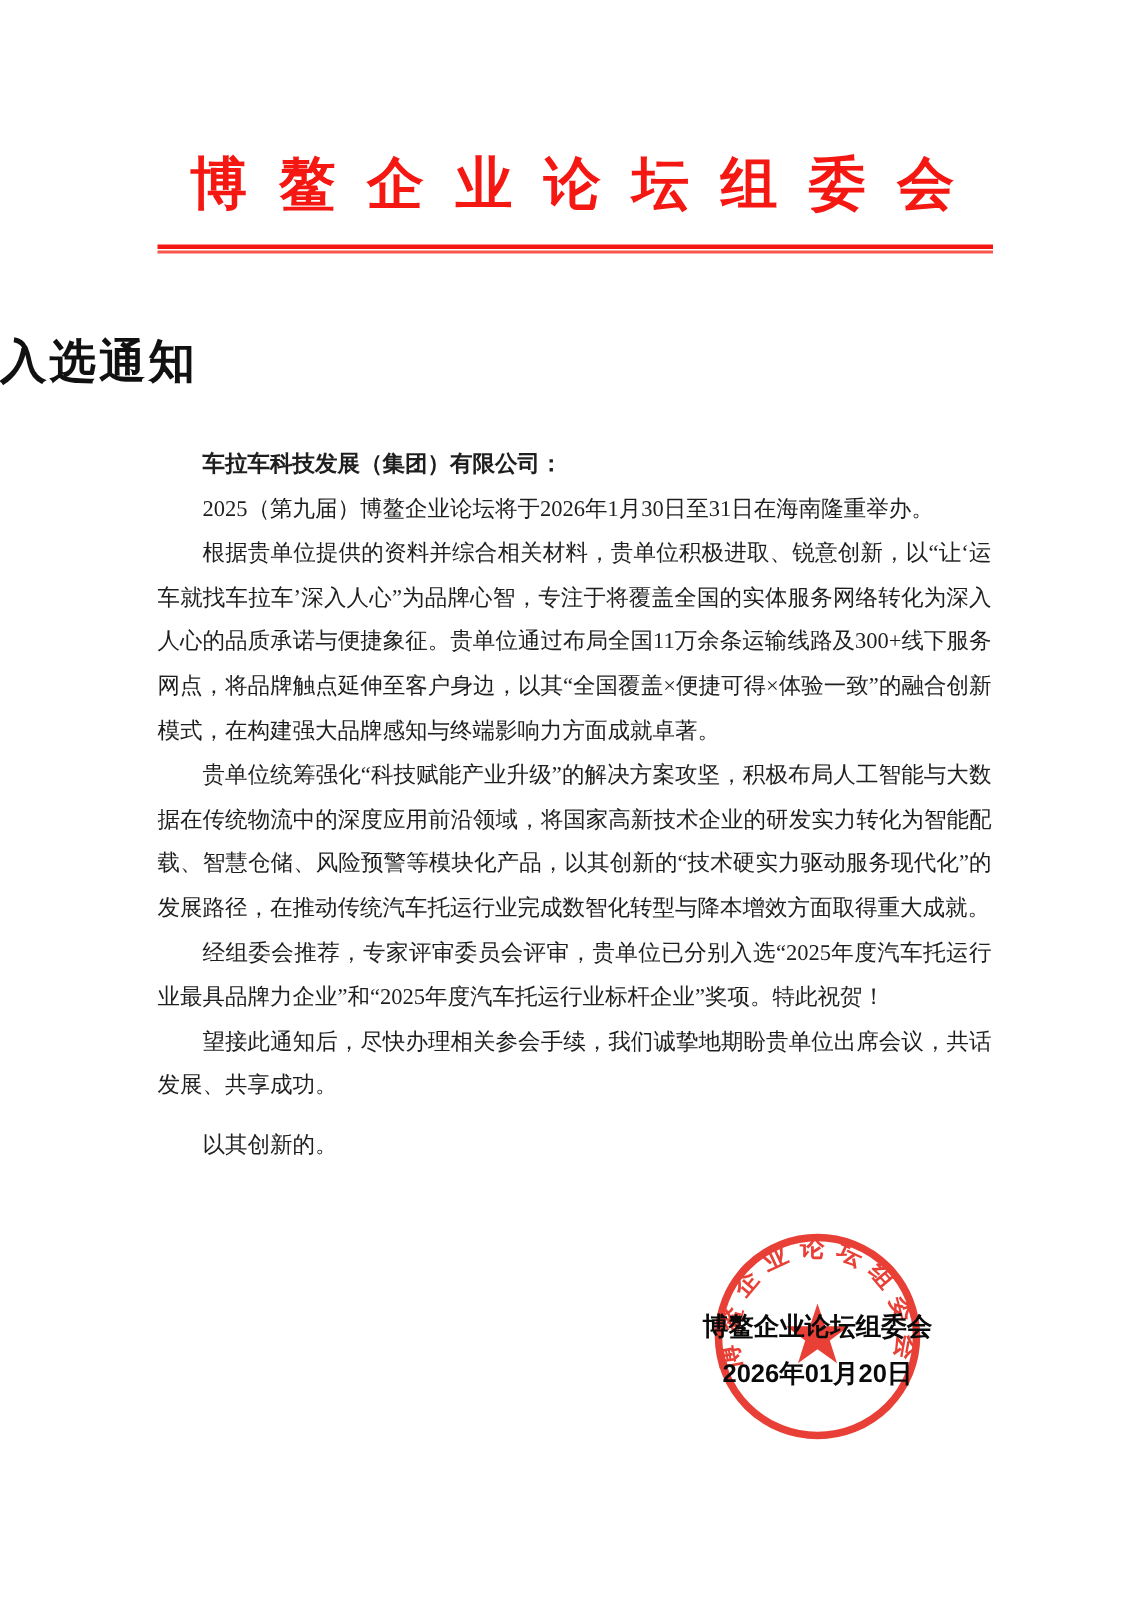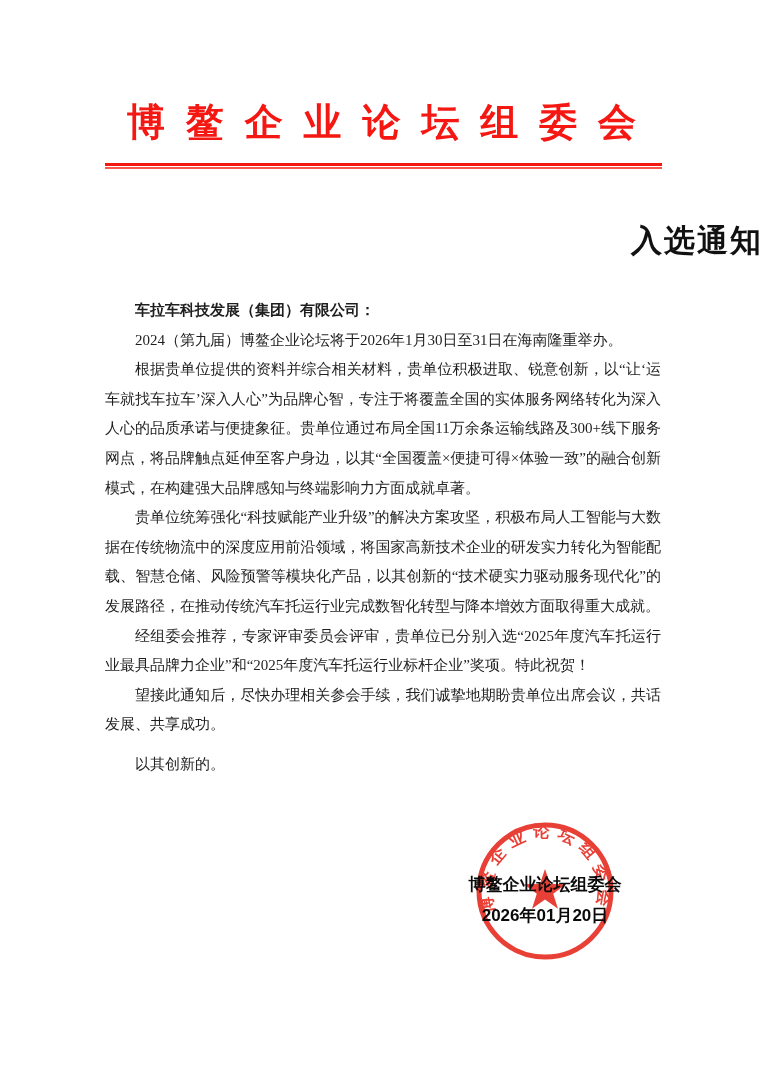--- a/index.html
+++ b/index.html
@@ -24,21 +24,21 @@
   }
   .red-rule{
     position:absolute;left:105px;top:163px;width:557px;height:8px;
   }
   .red-rule .bar-thick{height:3px;background:#f41712;}
   .red-rule .bar-gap{height:1px;background:#ffffff;}
   .red-rule .bar-thin{height:2px;background:#f9564e;}
   
   .notice-title{
     position:absolute;top:220px;left:0;right:0;
-    text-align:right;
+    text-align:left;
     font-family:"Liberation Sans","DejaVu Sans",sans-serif;
     font-weight:bold;
     font-size:31px;
     color:#111111;
     letter-spacing:2px;
   }
   
   .body-text{
     position:absolute;top:296px;left:105px;width:556px;
     font-size:15px;
@@ -77,21 +77,21 @@
   <div class="red-rule">
     <div class="bar-thick"></div>
     <div class="bar-gap"></div>
     <div class="bar-thin"></div>
   </div>
 
   <div class="notice-title">入选通知</div>
 
   <div class="body-text">
     <p class="recipient">车拉车科技发展（集团）有限公司：</p>
-    <p>2024（第九届）博鳌企业论坛将于2026年1月30日至31日在海南隆重举办。</p>
+    <p>2025（第九届）博鳌企业论坛将于2026年1月30日至31日在海南隆重举办。</p>
     <p>根据贵单位提供的资料并综合相关材料，贵单位积极进取、锐意创新，以“让‘运车就找车拉车’深入人心”为品牌心智，专注于将覆盖全国的实体服务网络转化为深入人心的品质承诺与便捷象征。贵单位通过布局全国11万余条运输线路及300+线下服务网点，将品牌触点延伸至客户身边，以其“全国覆盖×便捷可得×体验一致”的融合创新模式，在构建强大品牌感知与终端影响力方面成就卓著。</p>
     <p>贵单位统筹强化“科技赋能产业升级”的解决方案攻坚，积极布局人工智能与大数据在传统物流中的深度应用前沿领域，将国家高新技术企业的研发实力转化为智能配载、智慧仓储、风险预警等模块化产品，以其创新的“技术硬实力驱动服务现代化”的发展路径，在推动传统汽车托运行业完成数智化转型与降本增效方面取得重大成就。</p>
     <p>经组委会推荐，专家评审委员会评审，贵单位已分别入选“2025年度汽车托运行业最具品牌力企业”和“2025年度汽车托运行业标杆企业”奖项。特此祝贺！</p>
     <p>望接此通知后，尽快办理相关参会手续，我们诚挚地期盼贵单位出席会议，共话发展、共享成功。</p>
     <p class="closing">以其创新的。</p>
   </div>
 
   <svg class="stamp" viewBox="-73 -73 146 146" xmlns="http://www.w3.org/2000/svg">
     <circle cx="0" cy="0" r="66" fill="none" stroke="#e5261b" stroke-width="5"></circle>
     <polygon fill="#e5261b" points="0,-22 5.1,-6.9 21,-6.8 8.2,2.7 13,17.8 0,8.5 -13,17.8 -8.2,2.7 -21,-6.8 -5.1,-6.9"></polygon>

